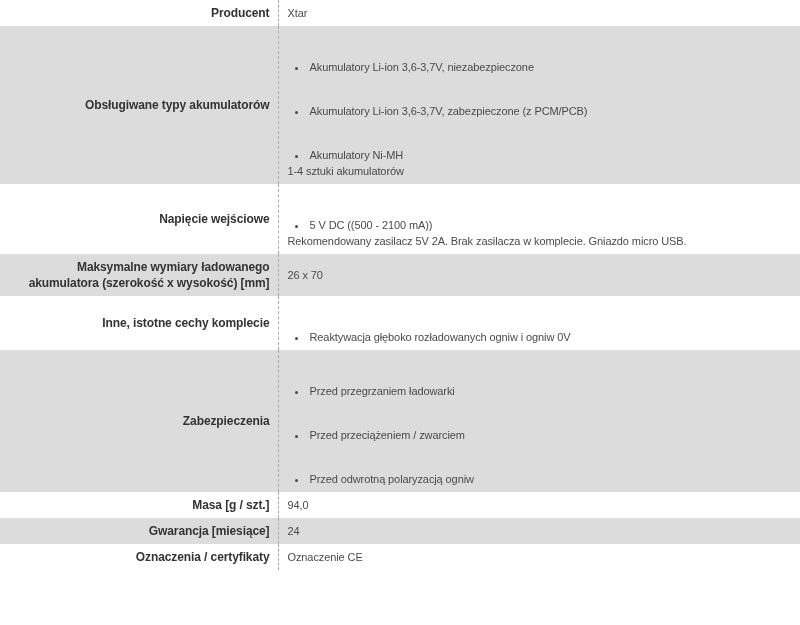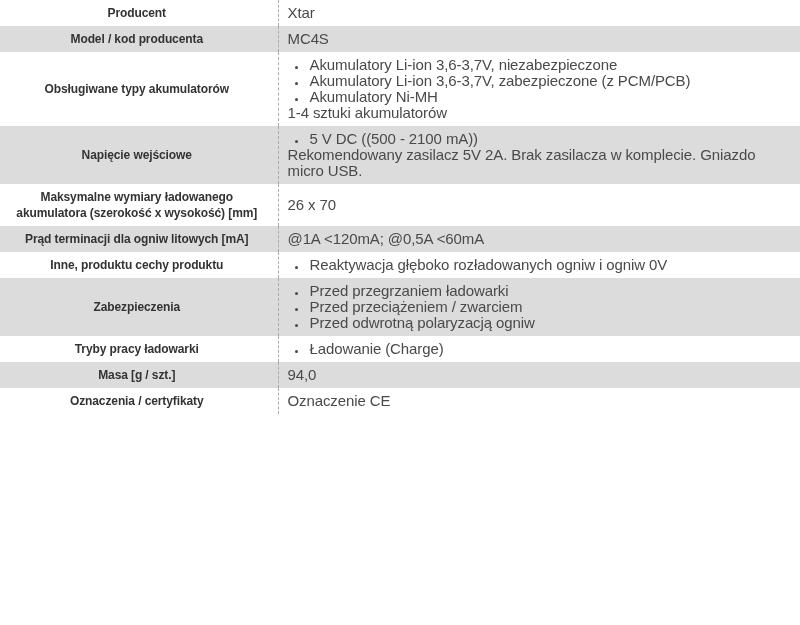--- a/index.html
+++ b/index.html
@@ -20,63 +20,57 @@
     font-family: "Liberation Sans", sans-serif;
   }
   table.spec {
     width: 800px;
     border-collapse: collapse;
     table-layout: fixed;
   }
   table.spec tr:nth-child(even) { background: var(--row-alt-bg); }
   table.spec th.label-cell {
     width: 278px;
+    text-align: right;
     vertical-align: middle;
     font-weight: bold;
     font-size: 12px;
     letter-spacing: -0.1px;
     line-height: 16px;
     color: var(--label-text);
     padding: 5px 8px 5px 4px;
   }
   table.spec td.value-cell {
     vertical-align: middle;
-    font-size: 15px;
+    font-size: 11px;
     letter-spacing: -0.1px;
     line-height: 16px;
     color: var(--value-text);
     padding: 5px 6px 5px 9px;
     border-left: 1px dashed var(--divider);
   }
   td.value-cell ul.bullet-list {
     margin: 0;
     padding: 0 0 0 20px;
     list-style: disc;
   }
-  td.value-cell ul.bullet-list li { padding-left: 2px; }
+  td.value-cell ul.bullet-list li { padding-left: 2px; margin-top: 28px; }
   td.value-cell ul.bullet-list li::marker { color: var(--value-text); font-size: 11px; }
   td.value-cell .line { margin: 0; }
 </style>
 </head>
 <body>
 
 <table class="spec">
   <tbody>
       <tr>
     <th class="label-cell">Producent</th>
     <td class="value-cell">
 
     <div class="line">Xtar</div>
-        </td>
-  </tr>
-      <tr>
-    <th class="label-cell">Model / kod producenta</th>
-    <td class="value-cell">
-
-    <div class="line">MC4S</div>
         </td>
   </tr>
       <tr>
     <th class="label-cell">Obsługiwane typy akumulatorów</th>
     <td class="value-cell">
       <ul class="bullet-list">
             <li>Akumulatory Li-ion 3,6-3,7V, niezabezpieczone</li>
             <li>Akumulatory Li-ion 3,6-3,7V, zabezpieczone (z PCM/PCB)</li>
             <li>Akumulatory Ni-MH</li>
           </ul>
@@ -93,57 +87,49 @@
         </td>
   </tr>
       <tr>
     <th class="label-cell">Maksymalne wymiary ładowanego akumulatora (szerokość x wysokość) [mm]</th>
     <td class="value-cell">
 
     <div class="line">26 x 70</div>
         </td>
   </tr>
       <tr>
-    <th class="label-cell">Prąd terminacji dla ogniw litowych [mA]</th>
-    <td class="value-cell">
-
-    <div class="line">@1A &lt;120mA; @0,5A &lt;60mA</div>
-        </td>
-  </tr>
-      <tr>
-    <th class="label-cell">Inne, produktu cechy produktu</th>
+    <th class="label-cell">Inne, istotne cechy komplecie</th>
     <td class="value-cell">
       <ul class="bullet-list">
             <li>Reaktywacja głęboko rozładowanych ogniw i ogniw 0V</li>
           </ul>
     </td>
   </tr>
       <tr>
     <th class="label-cell">Zabezpieczenia</th>
     <td class="value-cell">
       <ul class="bullet-list">
             <li>Przed przegrzaniem ładowarki</li>
             <li>Przed przeciążeniem / zwarciem</li>
             <li>Przed odwrotną polaryzacją ogniw</li>
           </ul>
     </td>
   </tr>
       <tr>
-    <th class="label-cell">Tryby pracy ładowarki</th>
-    <td class="value-cell">
-      <ul class="bullet-list">
-            <li>Ładowanie (Charge)</li>
-          </ul>
-    </td>
-  </tr>
-      <tr>
     <th class="label-cell">Masa [g / szt.]</th>
     <td class="value-cell">
 
     <div class="line">94,0</div>
+        </td>
+  </tr>
+      <tr>
+    <th class="label-cell">Gwarancja [miesiące]</th>
+    <td class="value-cell">
+
+    <div class="line">24</div>
         </td>
   </tr>
       <tr>
     <th class="label-cell">Oznaczenia / certyfikaty</th>
     <td class="value-cell">
 
     <div class="line">Oznaczenie CE</div>
         </td>
   </tr>
     </tbody>

